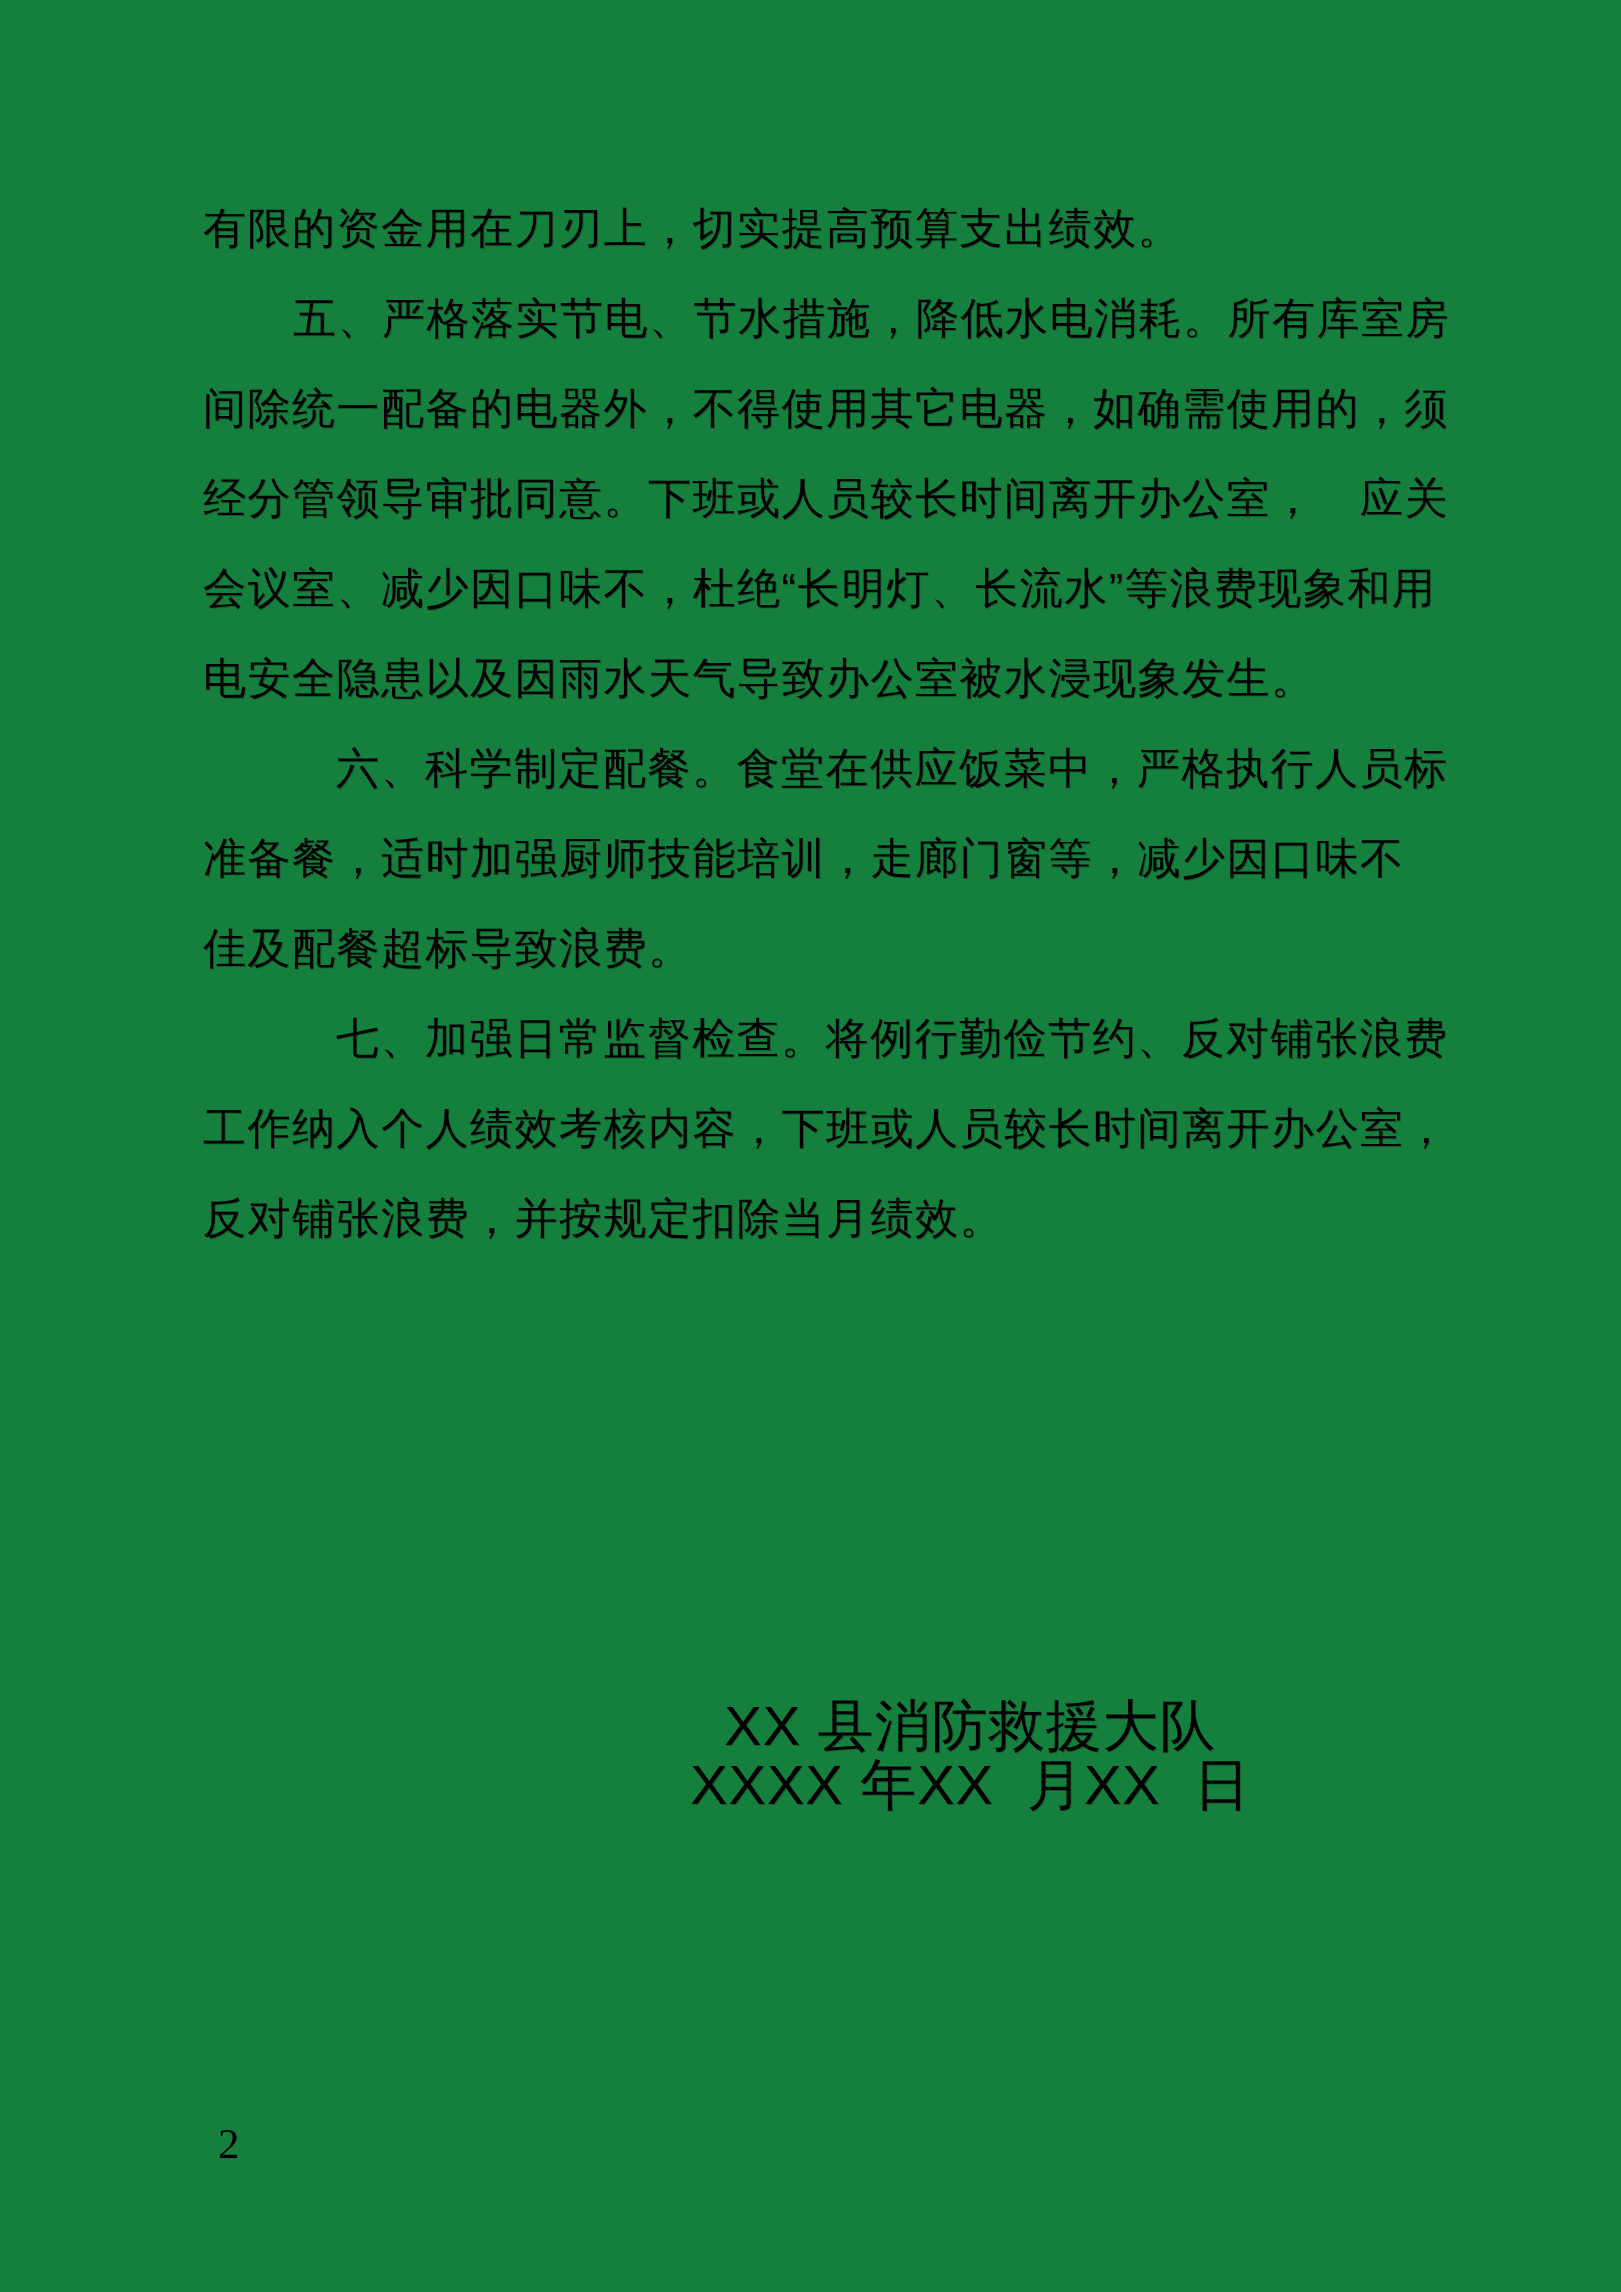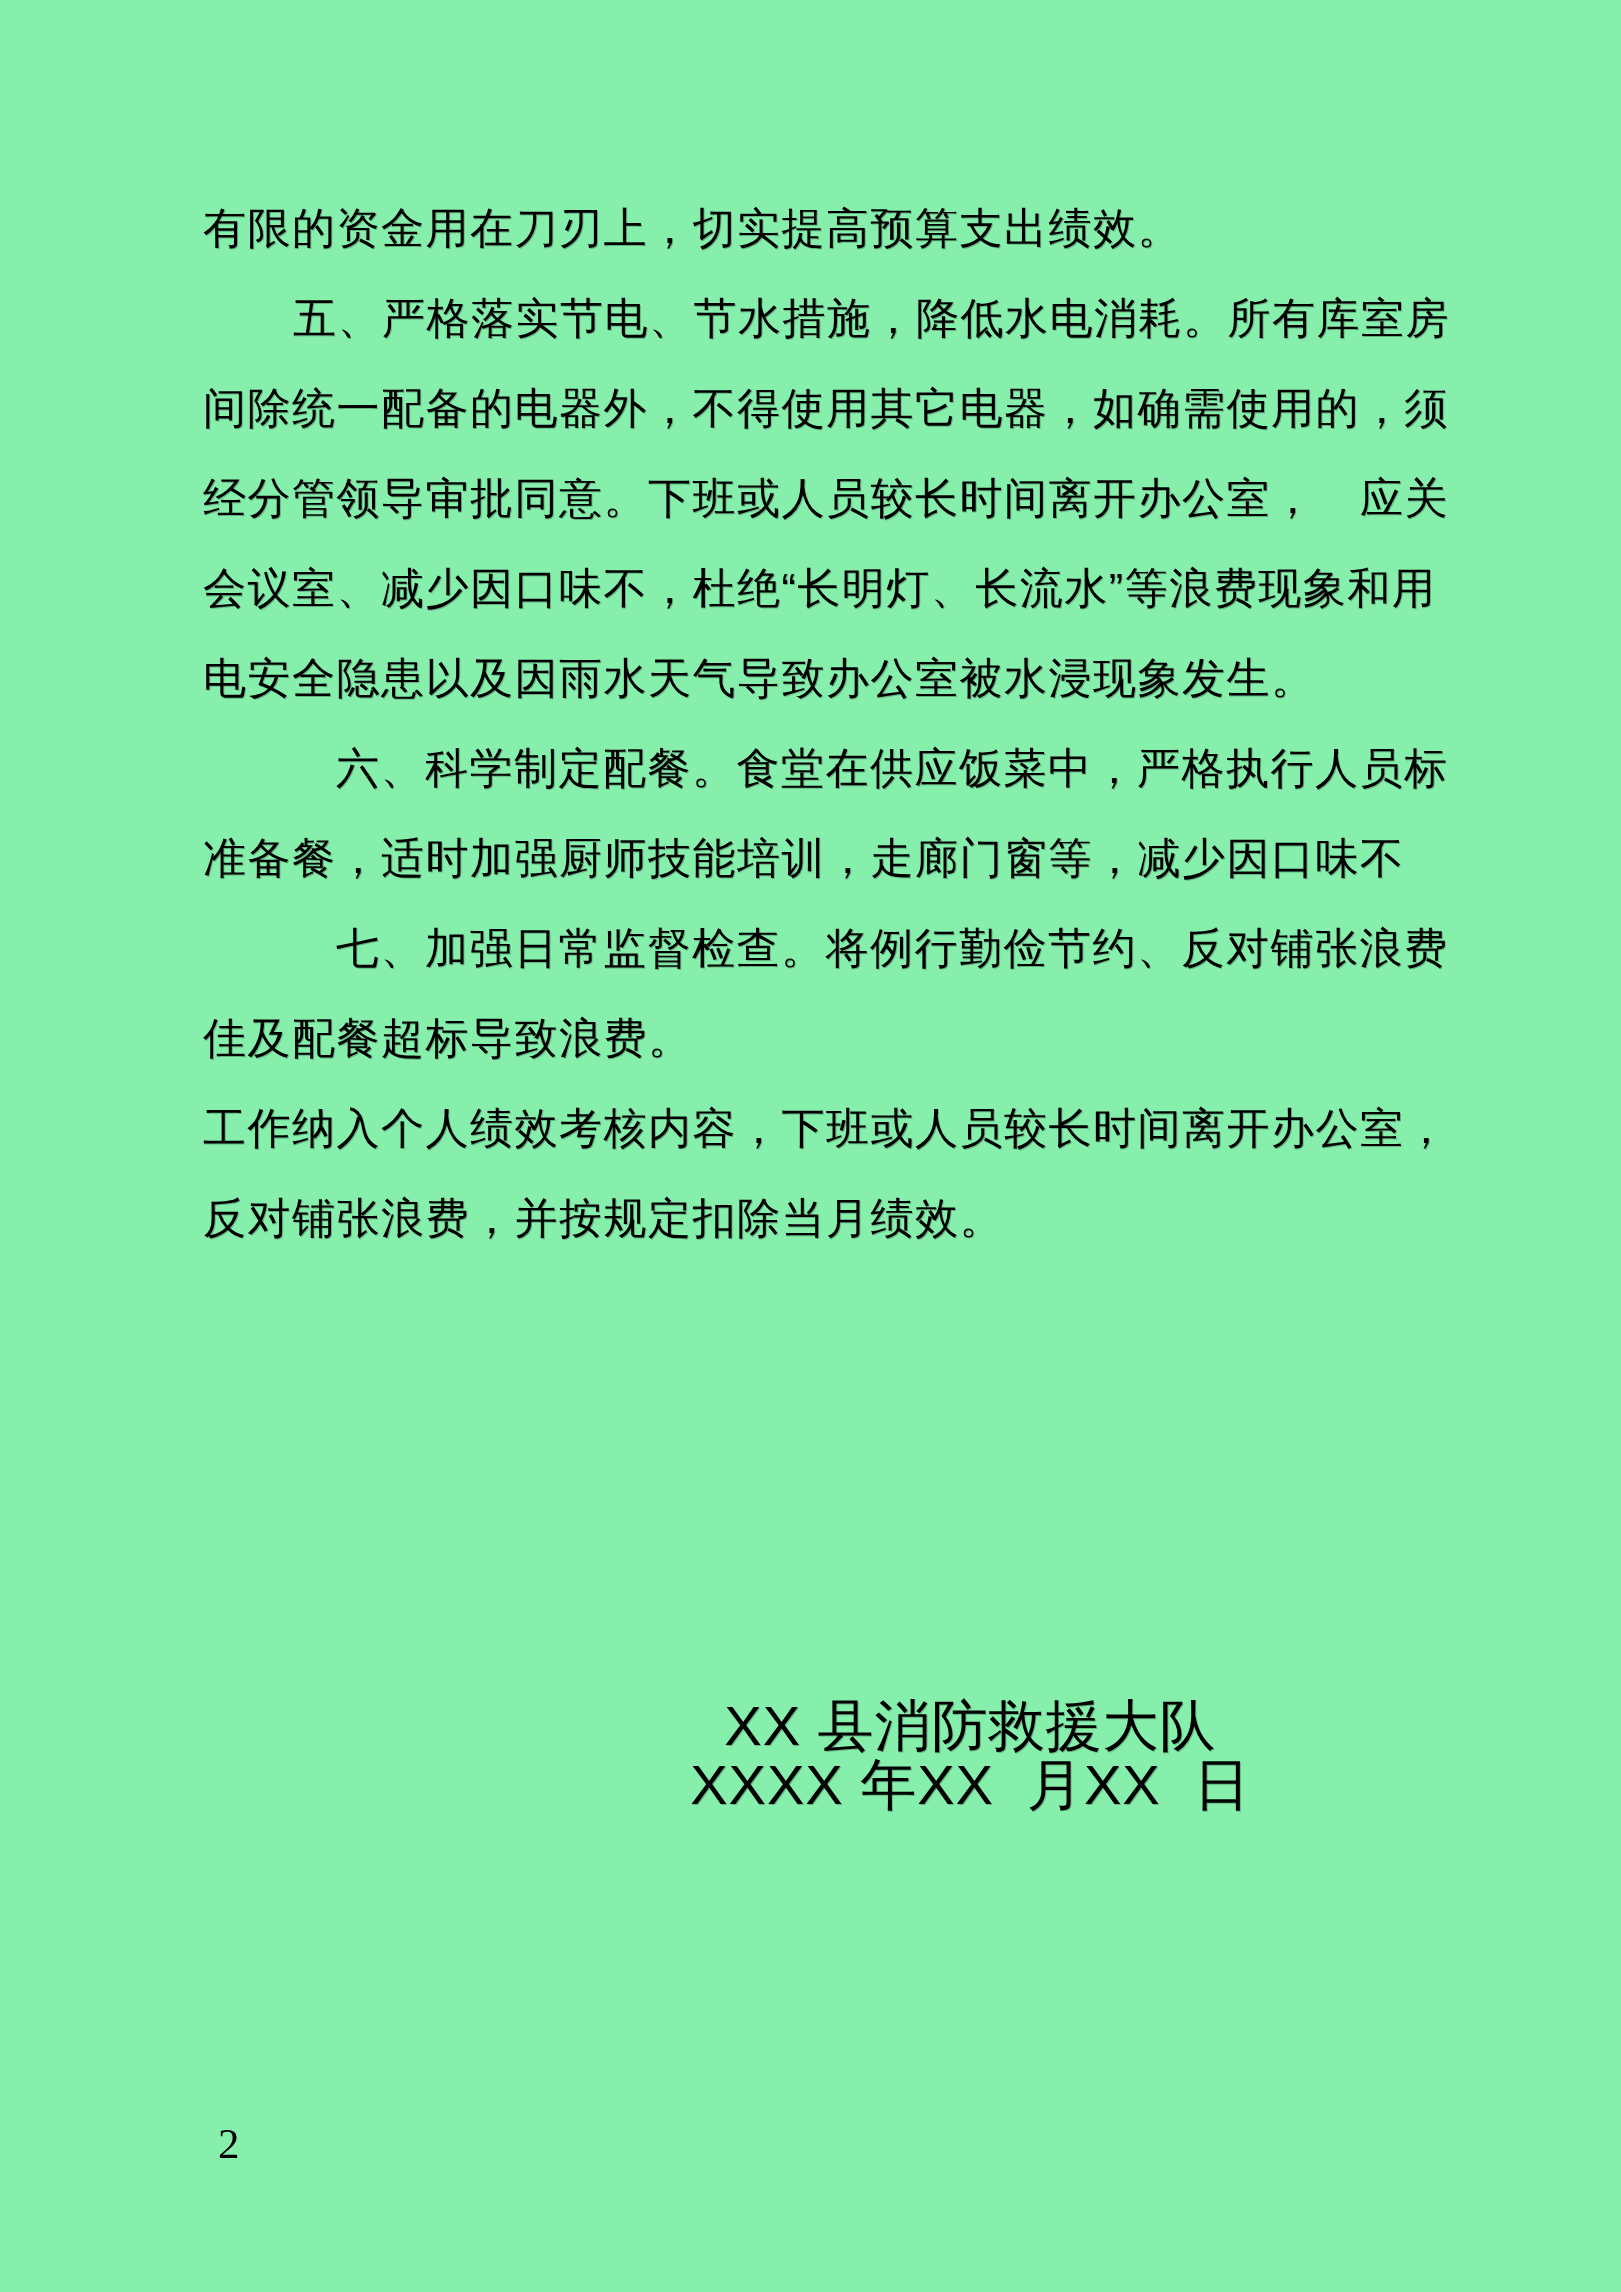--- a/index.html
+++ b/index.html
@@ -1,20 +1,20 @@
 <!DOCTYPE html>
 <html><head>
 <meta charset="utf-8">
 <style>
   html, body { margin: 0; padding: 0; background: #e8e8e8; }
   .page {
     position: relative;
     width: 1621px;
     height: 2293px;
-    background: #86efac;
+    background: #15803d;
     font-family: "Liberation Sans", sans-serif;
     color: #000000;
     overflow: hidden;
     margin: 0 auto;
   }
   .text-block {
     position: absolute;
     left: 203px;
     top: 183px;
     width: 1274px;
@@ -59,22 +59,22 @@
 
   <div class="text-block">
     <div class="line">有限的资金用在刀刃上，切实提高预算支出绩效。</div>
     <div class="line ind2">五、严格落实节电、节水措施，降低水电消耗。所有库室房</div>
     <div class="line">间除统一配备的电器外，不得使用其它电器，如确需使用的，须</div>
     <div class="line">经分管领导审批同意。下班或人员较长时间离开办公室，　应关</div>
     <div class="line">会议室、减少因口味不，杜绝“长明灯、长流水”等浪费现象和用</div>
     <div class="line">电安全隐患以及因雨水天气导致办公室被水浸现象发生。</div>
     <div class="line ind3">六、科学制定配餐。食堂在供应饭菜中，严格执行人员标</div>
     <div class="line">准备餐，适时加强厨师技能培训，走廊门窗等，减少因口味不</div>
+    <div class="line">佳及配餐超标导致浪费。</div>
     <div class="line ind3">七、加强日常监督检查。将例行勤俭节约、反对铺张浪费</div>
-    <div class="line">佳及配餐超标导致浪费。</div>
     <div class="line">工作纳入个人绩效考核内容，下班或人员较长时间离开办公室，</div>
     <div class="line">反对铺张浪费，并按规定扣除当月绩效。</div>
   </div>
 
   <div class="signature">
     <div class="sig-line">XX 县消防救援大队</div>
     <div class="sig-line">XXXX 年XX  月XX  日</div>
   </div>
 
   <div class="page-number">2</div>

